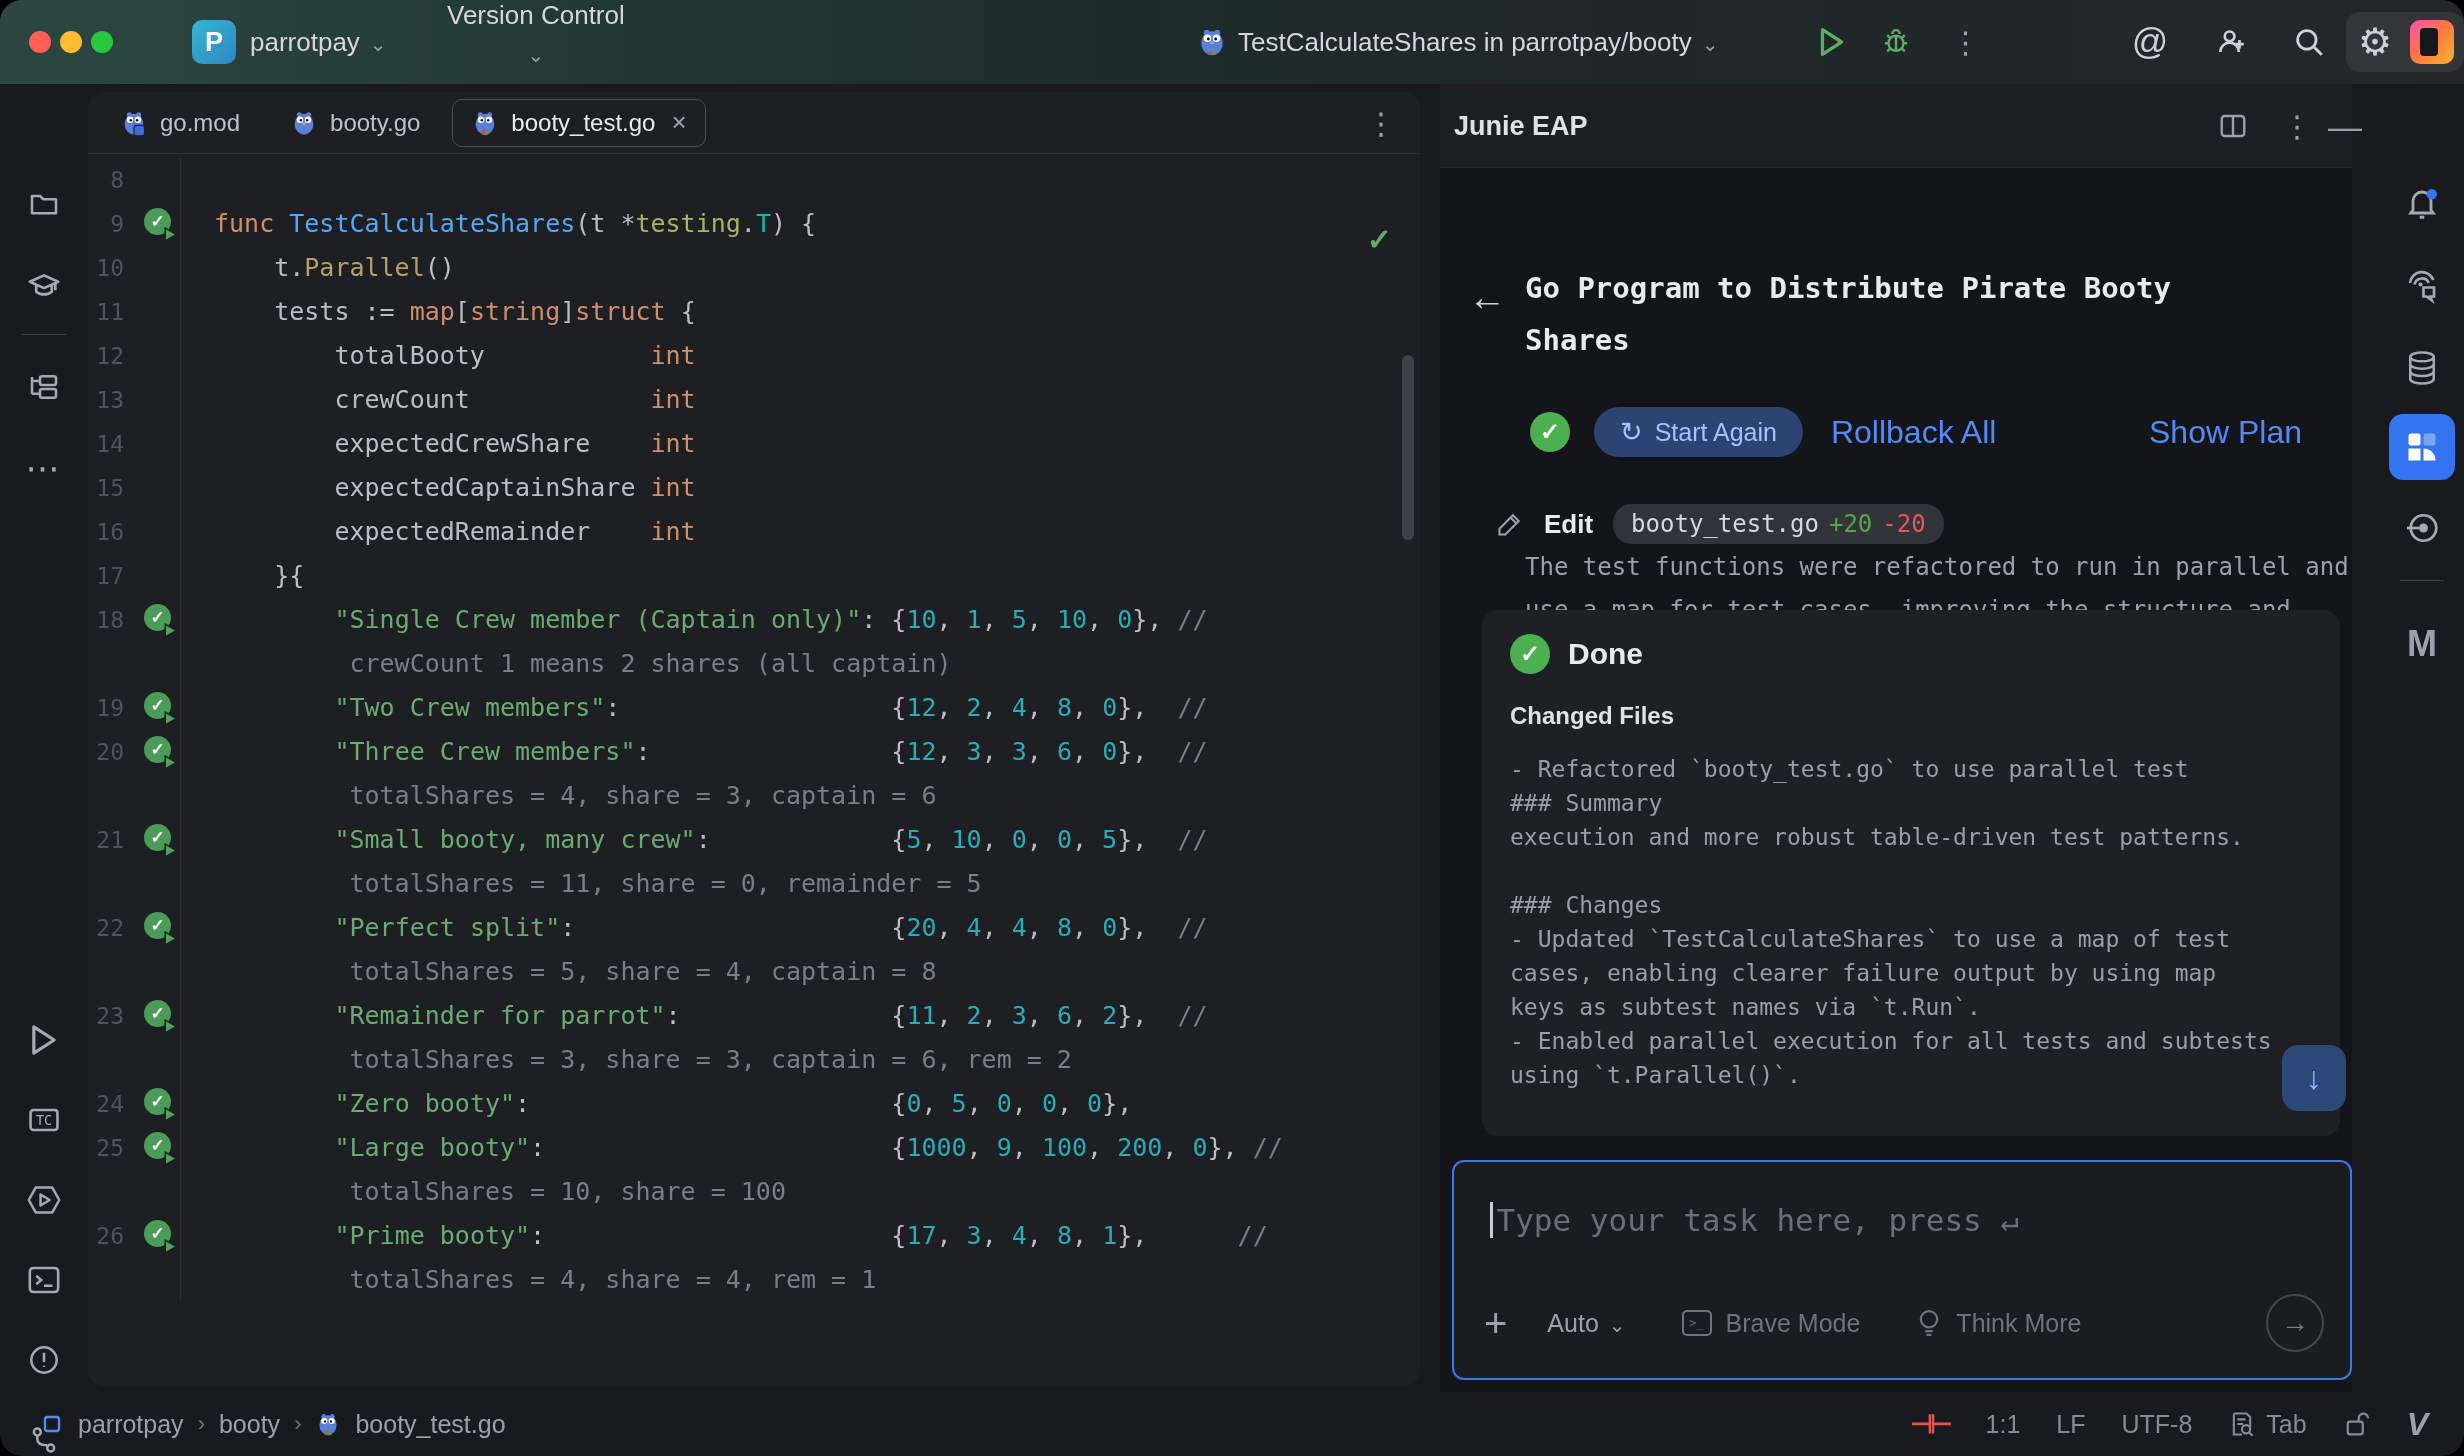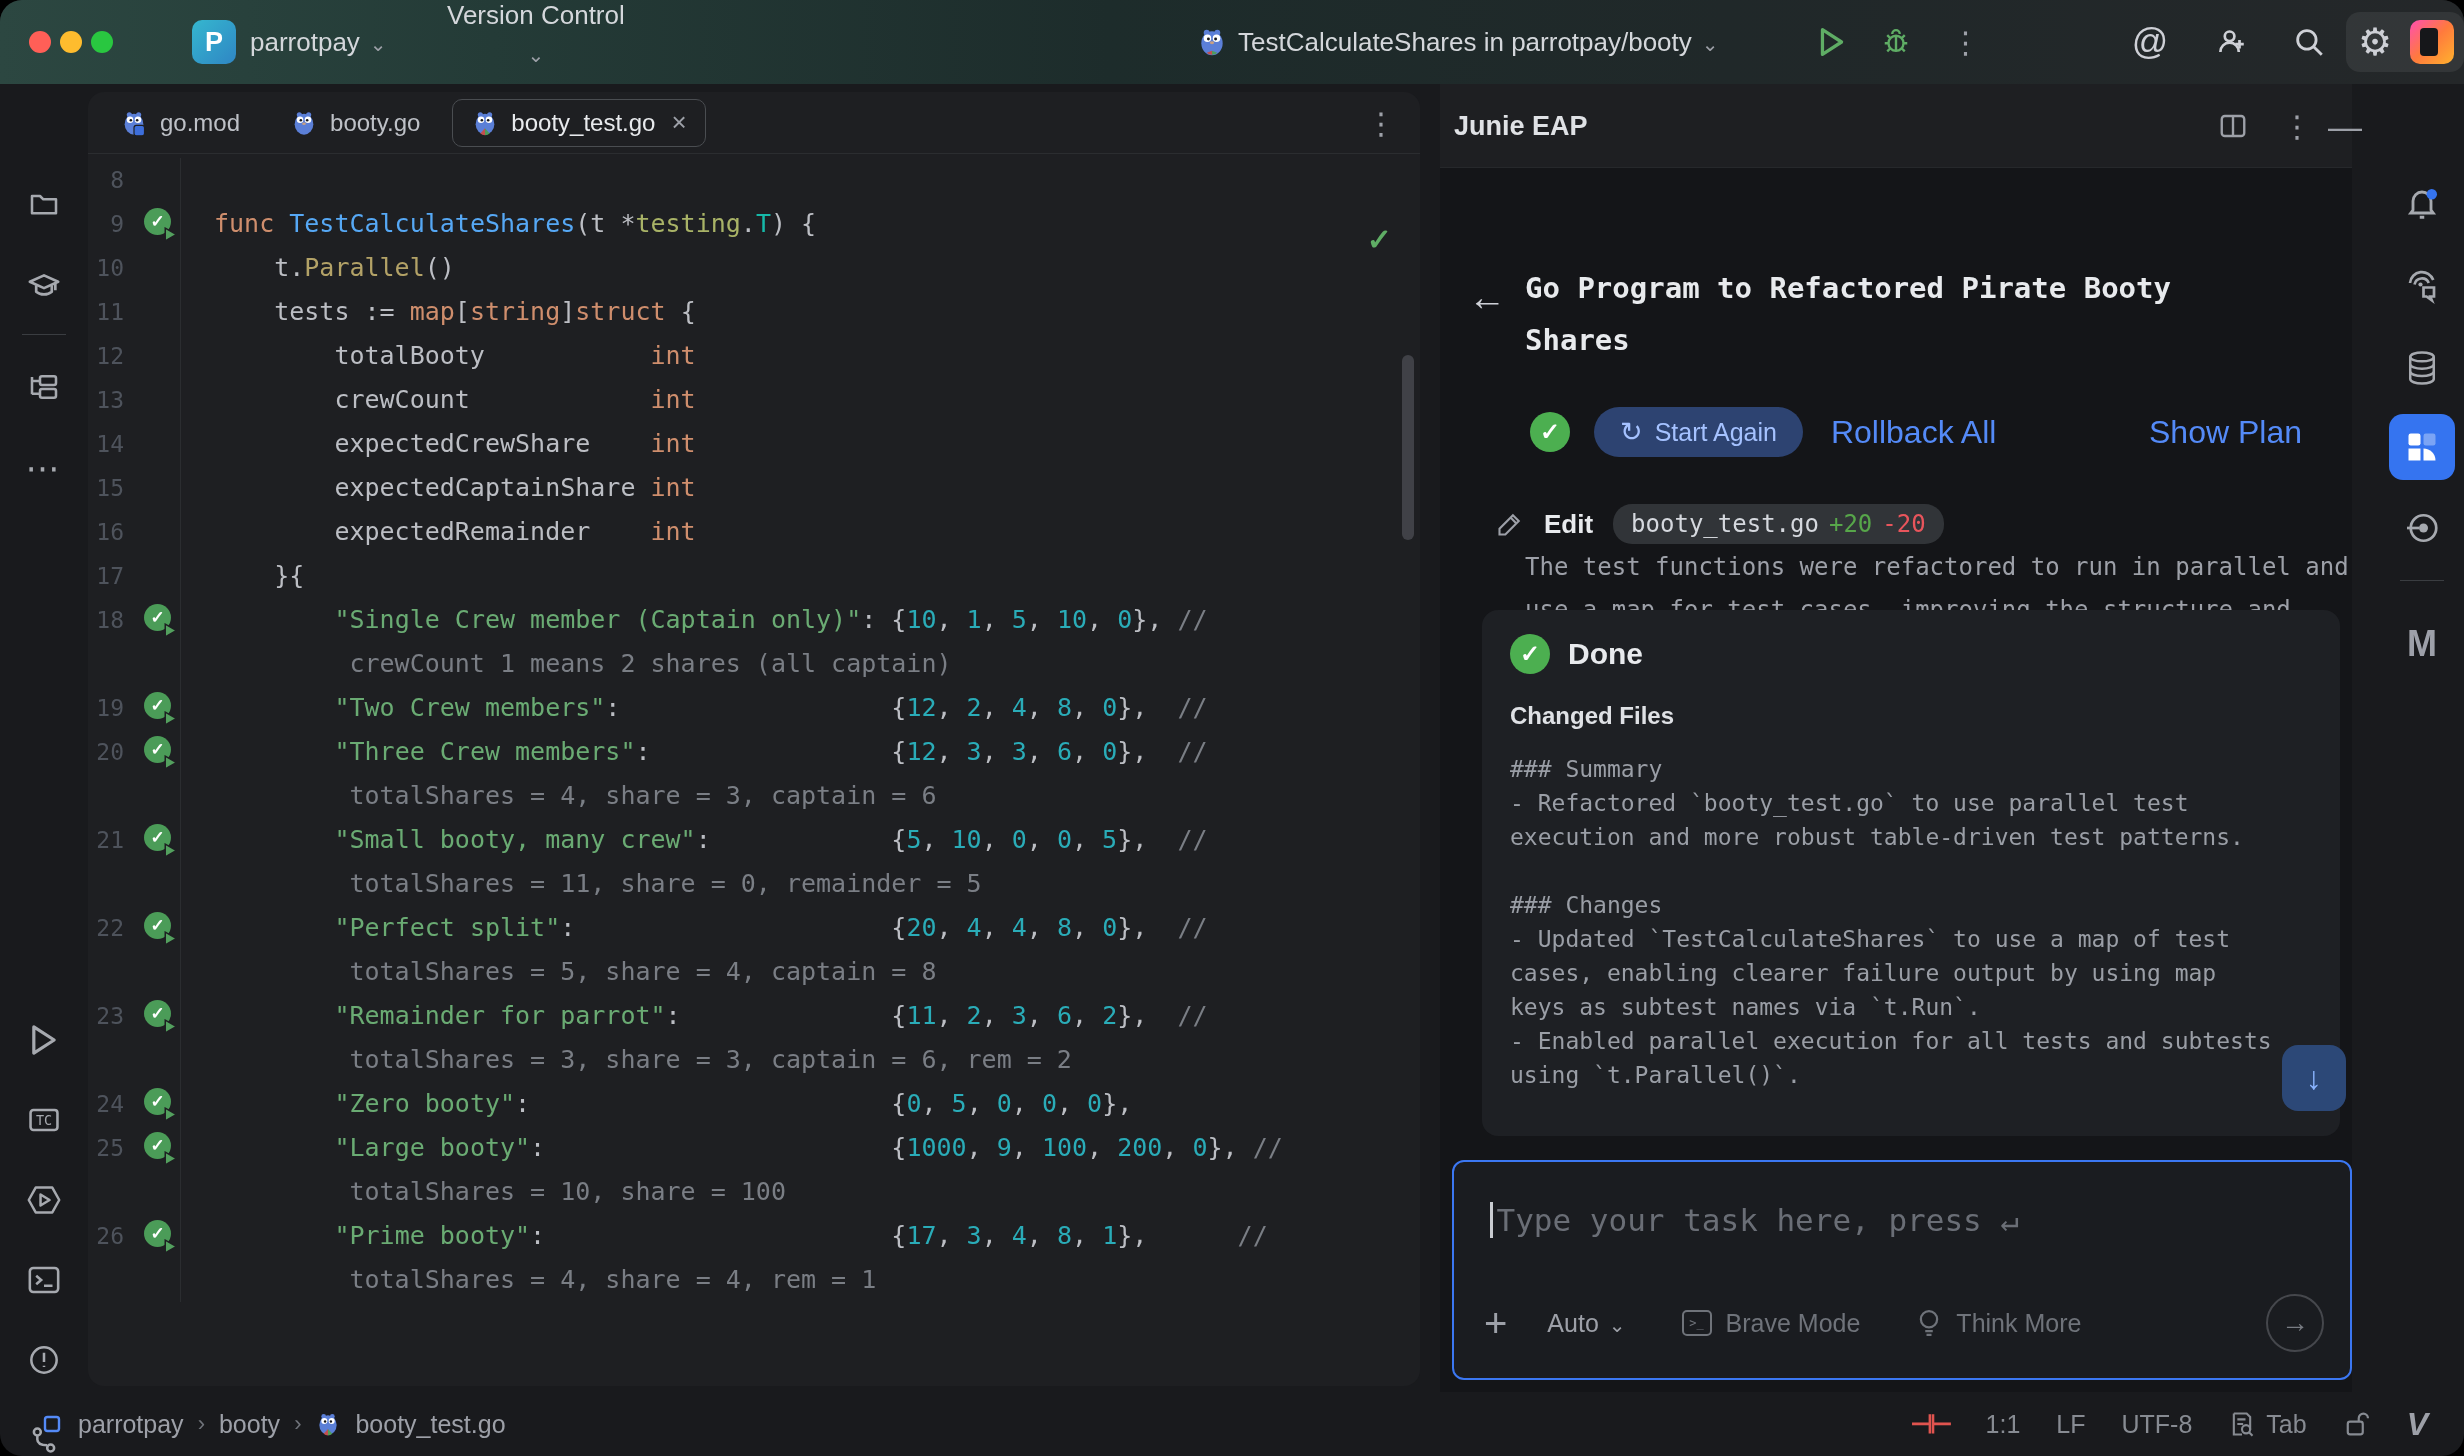--- a/index.html
+++ b/index.html
@@ -509,21 +509,21 @@
         <svg width="30" height="30" viewBox="0 0 24 24" fill="none" stroke="#9da0a8" stroke-width="1.9">
             <rect x="3" y="4" width="18" height="16" rx="2.5"></rect>
             <path d="M12 4 v16"></path>
           </svg>
       </div>
       <div class="ph-ic" style="left:842px; font-size:30px;">⋮</div>
       <div class="ph-ic" style="left:888px; font-size:34px;">—</div>
     </div>
 
     <div id="back-arrow">←</div>
-    <div class="task-title">Go Program to Refactored Pirate Booty Shares</div>
+    <div class="task-title">Go Program to Distribute Pirate Booty Shares</div>
 
     <div id="action-row">
       <div class="okcircle">✓</div>
       <div class="pill">
         <span style="font-size:27px;">↻</span>
         <span>Start Again</span>
       </div>
       <div class="linkbtn">Rollback All</div>
       <div class="linkbtn" id="show-plan">Show Plan</div>
     </div>
@@ -546,22 +546,22 @@
         <div>concurrency of the tests for CalculateShares and AskInt.</div>
       </div>
 
     <div id="done-card">
       <div id="done-head">
         <div class="okcircle">✓</div>
         <div class="t">Done</div>
       </div>
       <div id="changed-label">Changed Files</div>
       <div id="done-body">
+          <div>- Refactored `booty_test.go` to use parallel test</div>
           <div>### Summary</div>
-          <div>- Refactored `booty_test.go` to use parallel test</div>
           <div>execution and more robust table-driven test patterns.</div>
           <div>&nbsp;</div>
           <div>### Changes</div>
           <div>- Updated `TestCalculateShares` to use a map of test</div>
           <div>cases, enabling clearer failure output by using map</div>
           <div>keys as subtest names via `t.Run`.</div>
           <div>- Enabled parallel execution for all tests and subtests</div>
           <div>using `t.Parallel()`.</div>
         </div>
     </div>

